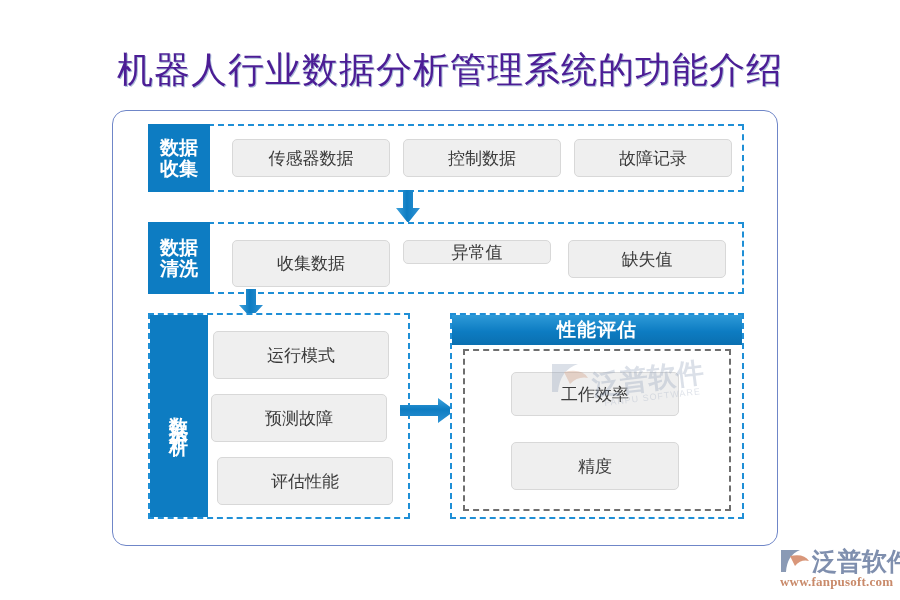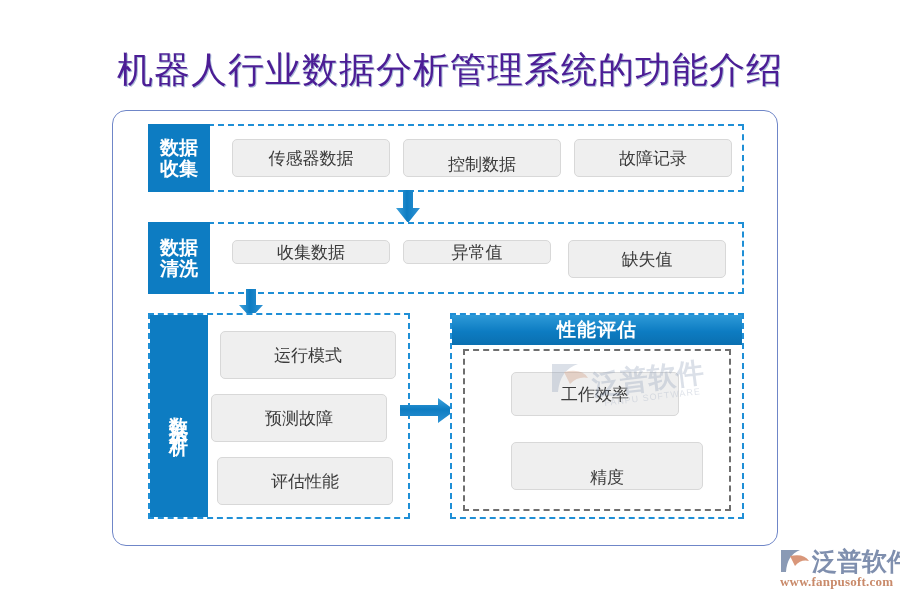--- a/index.html
+++ b/index.html
@@ -106,21 +106,21 @@
 <div class="stage-tab horiz" style="left:148px;top:124px;width:62px;height:68px;">
   <span>
       <div>数据</div>
       <div>收集</div>
     </span>
 </div>
 
 <div class="chip" style="left:232px;top:139px;width:158px;height:38px;">
   <span>传感器数据</span>
 </div>
-<div class="chip" style="left:403px;top:139px;width:158px;height:38px;align-items:flex-end;">
+<div class="chip" style="left:403px;top:139px;width:158px;height:38px;">
   <span>控制数据</span>
 </div>
 <div class="chip" style="left:574px;top:139px;width:158px;height:38px;">
   <span>故障记录</span>
 </div>
 
 <div class="arrow-down" style="left:395px;top:190px;">
   <svg width="26" height="34" viewBox="0 0 26 34">
     <defs>
       <linearGradient id="adg1" x1="0" y1="0" x2="1" y2="0">
@@ -135,21 +135,21 @@
 
 <div class="row-band" style="left:148px;top:222px;width:596px;height:72px;"></div>
 
 <div class="stage-tab horiz" style="left:148px;top:222px;width:62px;height:72px;">
   <span>
       <div>数据</div>
       <div>清洗</div>
     </span>
 </div>
 
-<div class="chip" style="left:232px;top:240px;width:158px;height:24px;">
+<div class="chip" style="left:232px;top:240px;width:158px;height:47px;">
   <span>收集数据</span>
 </div>
 <div class="chip" style="left:403px;top:240px;width:148px;height:24px;">
   <span>异常值</span>
 </div>
 <div class="chip" style="left:568px;top:240px;width:158px;height:38px;">
   <span>缺失值</span>
 </div>
 
 <div class="arrow-down" style="left:238px;top:289px;height:30px;">
@@ -164,21 +164,21 @@
     <polygon points="8,0 18,0 18,16 25,16 13,29 1,16 8,16" fill="url(#adg2)"></polygon>
   </svg>
 </div>
 
 <div class="row-band" style="left:148px;top:313px;width:262px;height:206px;"></div>
 
 <div class="stage-tab vert" style="left:150px;top:315px;width:58px;height:202px;">
   <span class="vtxt">数据分析</span>
 </div>
 
-<div class="chip" style="left:220px;top:331px;width:176px;height:48px;">
+<div class="chip" style="left:213px;top:331px;width:176px;height:48px;">
   <span>运行模式</span>
 </div>
 <div class="chip" style="left:211px;top:394px;width:176px;height:48px;">
   <span>预测故障</span>
 </div>
 <div class="chip" style="left:217px;top:457px;width:176px;height:48px;">
   <span>评估性能</span>
 </div>
 
 <div class="arrow-right" style="left:400px;top:396px;">
@@ -198,21 +198,21 @@
 
 <div id="perf-header" style="left:452px;top:315px;width:290px;height:30px;">
   <span>性能评估</span>
 </div>
 
 <div id="perf-inner" style="left:463px;top:349px;width:268px;height:162px;"></div>
 
 <div class="chip" style="left:511px;top:372px;width:168px;height:44px;">
   <span>工作效率</span>
 </div>
-<div class="chip" style="left:511px;top:442px;width:192px;height:48px;align-items:flex-end;">
+<div class="chip" style="left:511px;top:442px;width:168px;height:48px;">
   <span>精度</span>
 </div>
 
 <div id="watermark">
   <svg width="48" height="42" viewBox="0 0 48 42" style="position:absolute;left:0;top:2px;">
     <path d="M4 6 L30 6 Q12 12 10 34 L4 34 Z" fill="#8a9ab5"></path>
     <path d="M16 14 Q34 10 40 20 Q30 18 22 26 Z" fill="#c98a6a"></path>
   </svg>
   <div class="wm-text">泛普软件</div>
   <div class="wm-sub">FANPU SOFTWARE</div>

